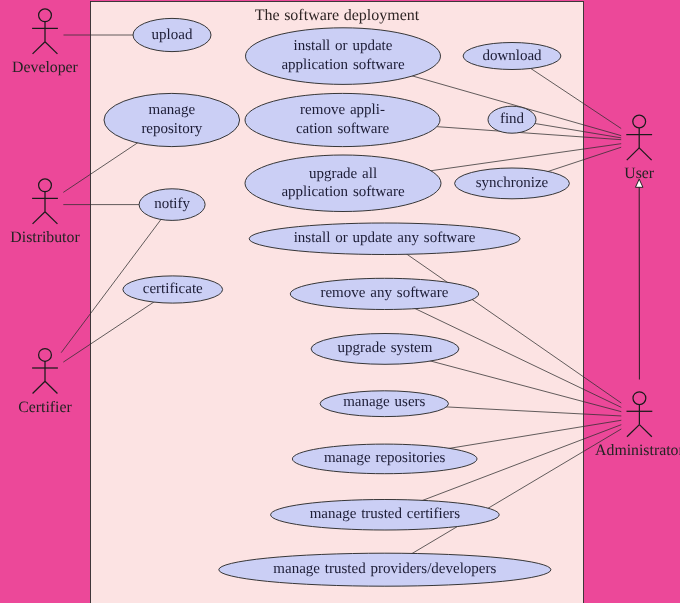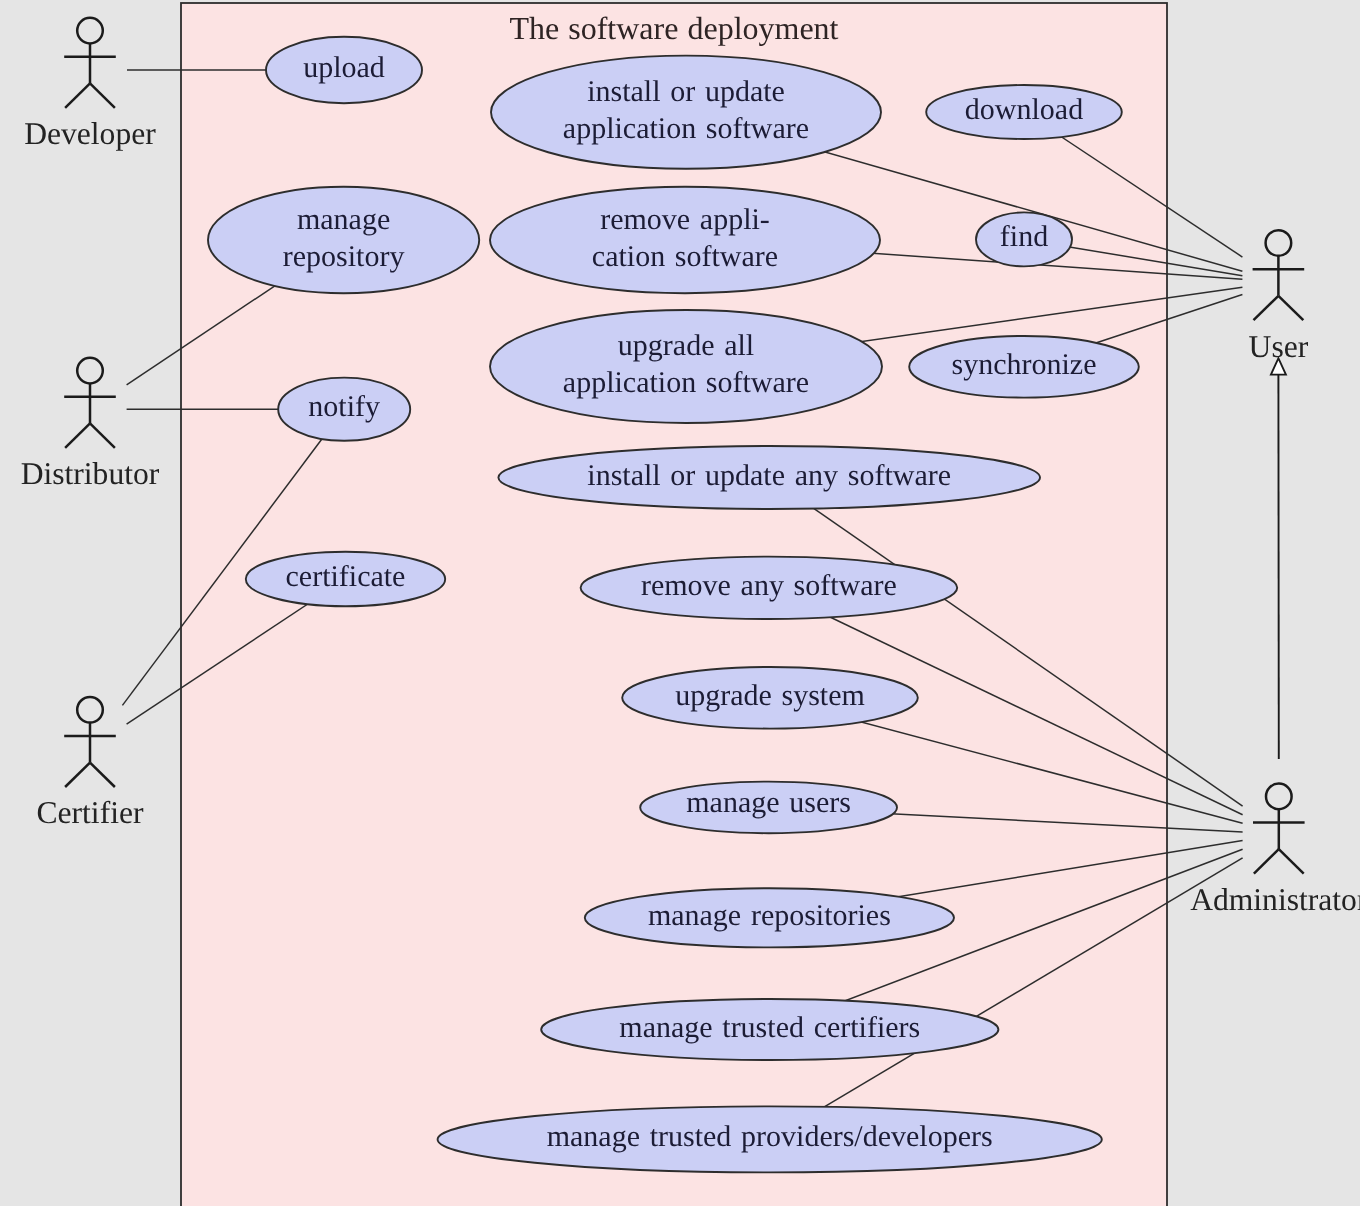--- a/index.html
+++ b/index.html
@@ -1,16 +1,16 @@
 <!DOCTYPE html>
 <html><head>
 <meta charset="utf-8">
 <style>
   html,body{margin:0;padding:0;background:#ffffff;}
-  #page{position:relative;width:680px;height:603px;overflow:hidden;background:#e5e5e5;
+  #page{position:relative;width:680px;height:603px;overflow:hidden;background:#ec4899;
         font-family:"Liberation Serif",serif;-webkit-font-smoothing:antialiased;
         text-rendering:geometricPrecision;text-decoration:underline;}
   #canvas{position:absolute;left:0;top:0;width:680px;height:603px;}
   text{font-family:"Liberation Serif",serif;}
   .uc-text{font-size:15px;fill:#1c1c35;word-spacing:1.1px;}
   .actor-label{font-size:15.8px;fill:#232323;}
   .sys-title{font-size:16px;fill:#2e2424;word-spacing:0.5px;}
 </style>
 </head>
 <body>

